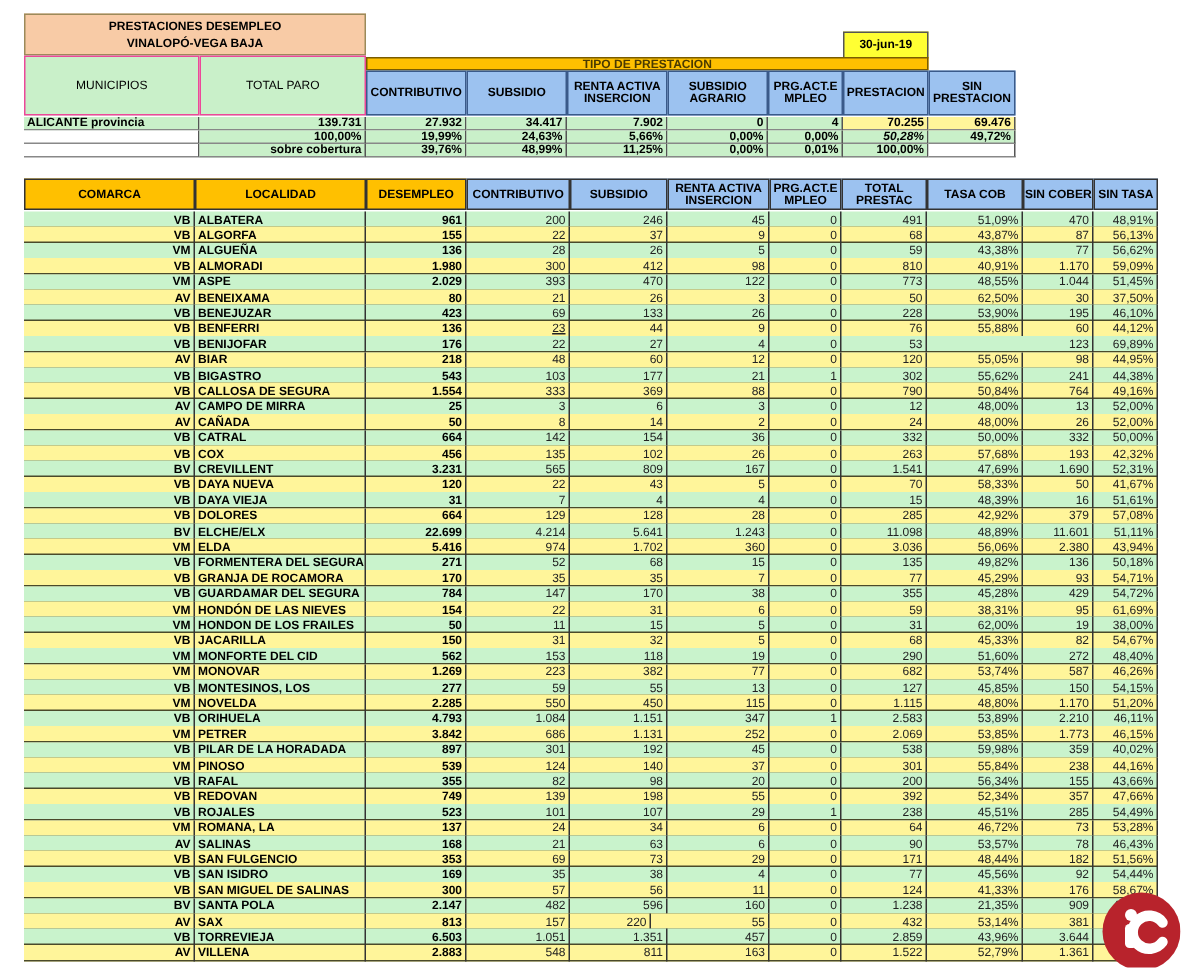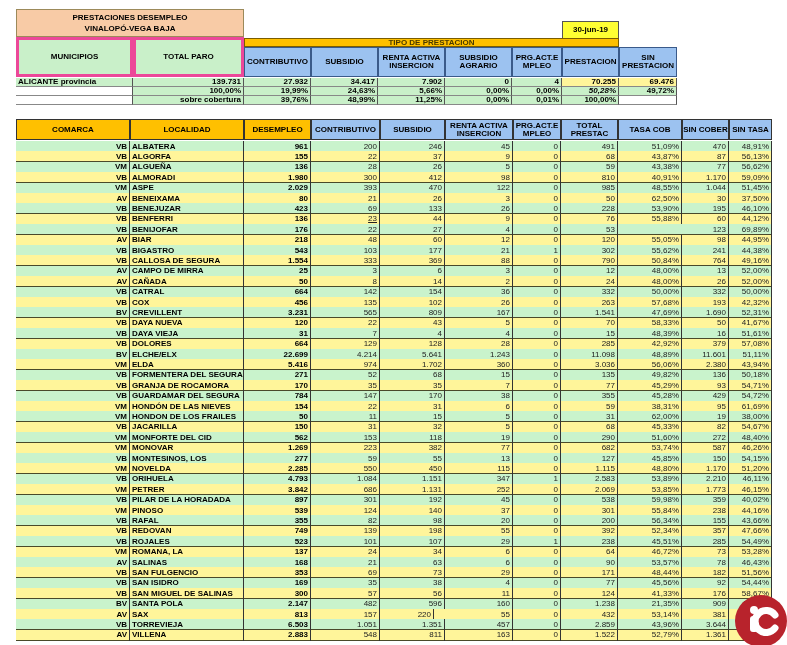--- a/index.html
+++ b/index.html
@@ -9,21 +9,21 @@
   .cell { position: absolute; font-size: 8px; line-height: 1; display: flex; align-items: center; overflow: hidden; white-space: nowrap; }
   .b { font-weight: bold; }
   .r { justify-content: flex-end; padding-right: 2px; }
   .c { justify-content: center; text-align: center; white-space: normal; }
   .l { justify-content: flex-start; padding-left: 2px; }
 
   
   .title-box { left: 16px; top: 9px; width: 228px; height: 28px; background: #f8cba6; border: 1px solid #9c8a5a; font-size: 8px; font-weight: bold; flex-direction: column; justify-content: center; line-height: 11px; }
   .date-box { left: 562px; top: 21px; width: 57px; height: 18px; background: #ffff33; border: 1px solid #555; font-size: 8px; font-weight: bold; }
   .tipo-bar { left: 244px; top: 38px; width: 375px; height: 9px; background: #ffc000; border: 1px solid #7a5c00; font-size: 8px; font-weight: bold; color: #4a3a00; justify-content: center; }
-  .sum-head-green { background: #c9f0c9; border: 3px solid #ec4899; font-weight: bold; }
+  .sum-head-green { background: #c9f0c9; border: 1px solid #ec4899; font-weight: normal; }
   .sum-head-blue { background: #9cc2f0; border: 1px solid #3a5a8a; font-weight: bold; }
   .sum-cell { border-right: 1px solid #555; border-bottom: 1px solid #888; font-size: 8px; }
 
   
   .mh-gold { background: #ffc000; border: 1px solid #333; font-weight: bold; }
   .mh-blue { background: #9cc2f0; border: 1px solid #333; font-weight: bold; }
   .row { position: absolute; left: 16px; width: 756px; height: 11px; border-bottom: 1px solid #4a4a2a; }
   .row.g { background: #c9f3cc; }
   .row.y { background: #fff59a; }
   .row .cell { top: 0; height: 11px; border-right: 1px solid #333; font-size: 8px; }
@@ -147,21 +147,21 @@
       <div class="cell r num" style="left: 713px; width: 43px;">59,09%</div>
     </div>
     <div class="row g" style="top: 182.6px;">
       <div class="cell r b" style="left: 0px; width: 114px;">VM</div>
       <div class="cell l b" style="left: 114px; width: 114px;">ASPE</div>
       <div class="cell r b" style="left: 228px; width: 67px;">2.029</div>
       <div class="cell r num" style="left: 295px; width: 69px;">393</div>
       <div class="cell r num" style="left: 364px; width: 65px;">470</div>
       <div class="cell r num" style="left: 429px; width: 68px;">122</div>
       <div class="cell r num" style="left: 497px; width: 48px;">0</div>
-      <div class="cell r num" style="left: 545px; width: 57px;">985</div>
+      <div class="cell r num" style="left: 545px; width: 57px;">773</div>
       <div class="cell r num" style="left: 602px; width: 64px;">48,55%</div>
       <div class="cell r num" style="left: 666px; width: 47px;">1.044</div>
       <div class="cell r num" style="left: 713px; width: 43px;">51,45%</div>
     </div>
     <div class="row y" style="top: 193px;">
       <div class="cell r b" style="left: 0px; width: 114px;">AV</div>
       <div class="cell l b" style="left: 114px; width: 114px;">BENEIXAMA</div>
       <div class="cell r b" style="left: 228px; width: 67px;">80</div>
       <div class="cell r num" style="left: 295px; width: 69px;">21</div>
       <div class="cell r num" style="left: 364px; width: 65px;">26</div>

